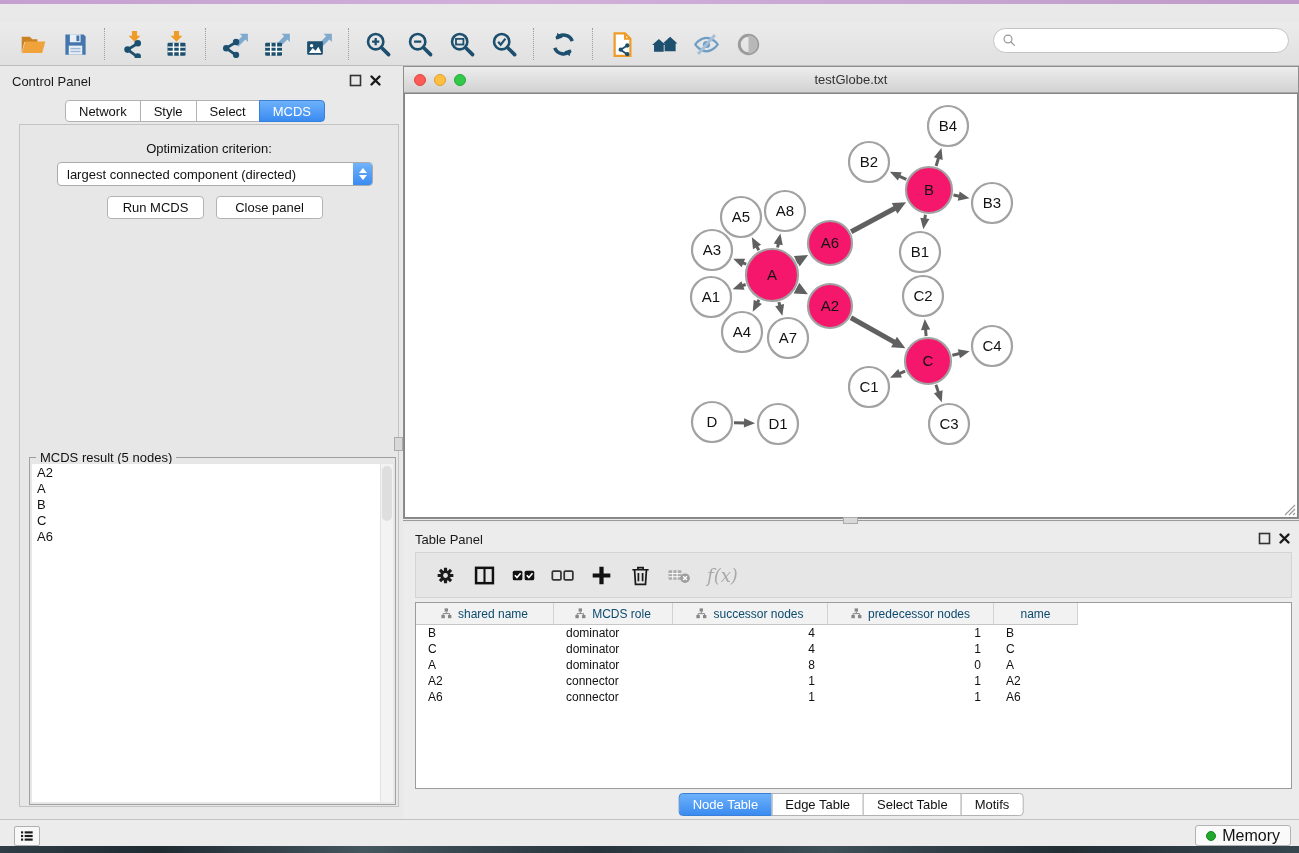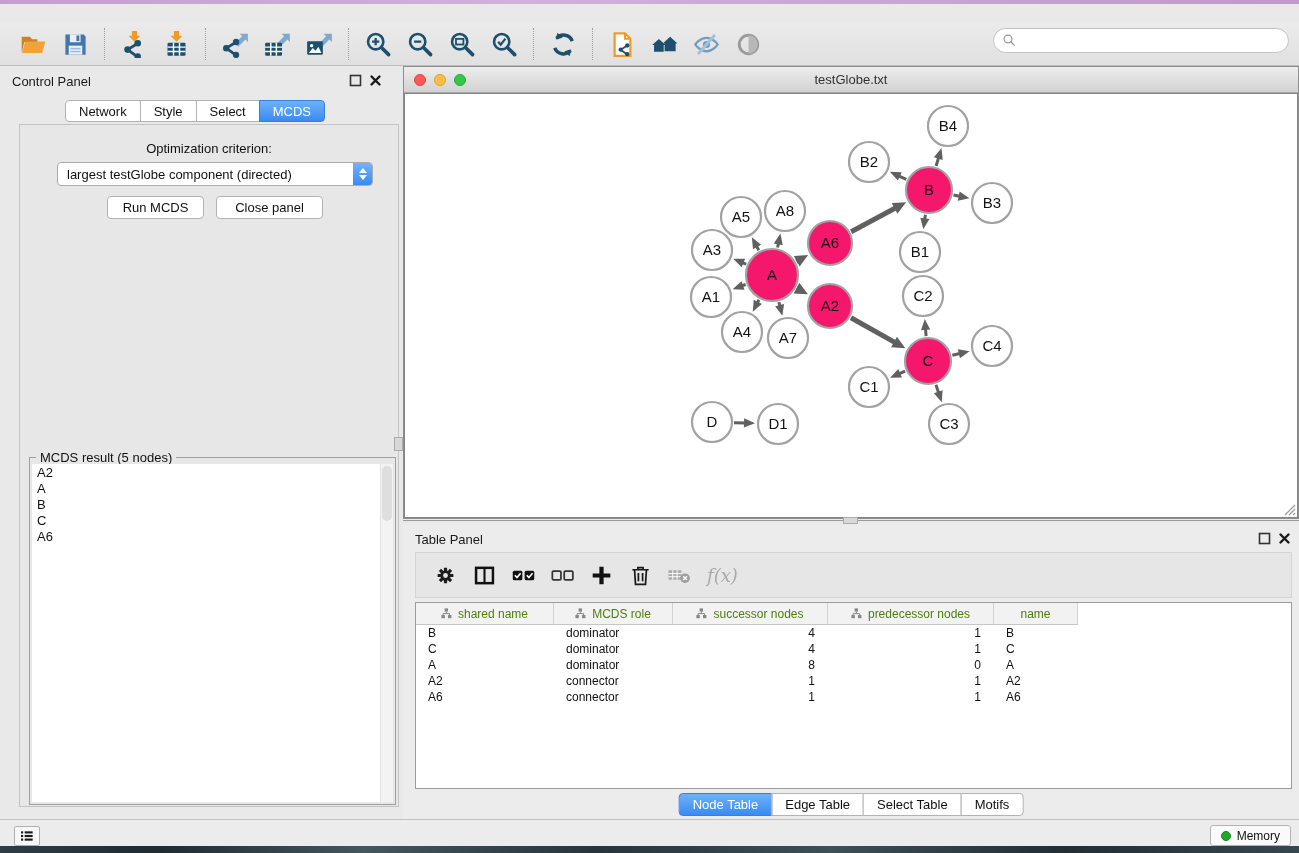--- a/index.html
+++ b/index.html
@@ -102,37 +102,37 @@
   .tp-toolbar { position:absolute; left:12px; top:28px; width:877px; height:46px;
     background:#e6e6e6; border:1px solid #d4d4d4; display:flex; align-items:center; padding-left:16px; }
   .tp-icon { width:26px; height:26px; display:inline-flex; align-items:center; justify-content:center; margin-right:13px; cursor:pointer; }
   .tp-icon svg { width:23px; height:23px; }
   .tp-fx { font-family:"DejaVu Serif", serif; font-style:italic; font-size:18px; color:#a9a9a9; margin-left:2px; cursor:default; }
 
   .node-table { position:absolute; left:12px; top:78px; width:877px; height:187px; background:#fff;
     border:1px solid #9c9c9c; overflow:hidden; }
   .nt-header { display:flex; height:22px; }
   .nt-hcell { background:#f2f2f2; border-right:1px solid #d2d2d2; border-bottom:1px solid #c6c6c6;
-    display:flex; align-items:center; justify-content:center; gap:6px; font-size:12px; color:#4d7c0f; cursor:pointer; }
+    display:flex; align-items:center; justify-content:center; gap:6px; font-size:12px; color:#0c4a6e; cursor:pointer; }
   .nt-hcell svg { width:11px; height:11px; }
   .nt-row { display:flex; height:16px; cursor:pointer; }
   .nt-cell { font-size:12px; color:#111; display:flex; align-items:center; }
   .nt-cell.l { justify-content:flex-start; padding-left:12px; }
   .nt-cell.r { justify-content:flex-end; padding-right:13px; }
 
   .tp-tabs { left:50%; transform:translateX(-50%); top:269px; }
   .tp-tabs .seg-tab { height:23px; }
 
   
   .statusbar { position:absolute; left:0; top:815px; width:100%; height:31px; background:#ececec; border-top:1px solid #c2c2c2; }
   .sb-left-btn { position:absolute; left:14px; top:6px; width:26px; height:20px; background:#f8f8f8;
     border:1px solid #b0b0b0; border-radius:2px; display:flex; align-items:center; justify-content:center; cursor:pointer; }
   .sb-left-btn svg { width:16px; height:16px; }
   .memory-btn { position:absolute; right:8px; top:5px; height:21px; padding:0 10px; background:#fafafa;
-    border:1px solid #b3b3b3; border-radius:3px; display:flex; align-items:center; gap:6px; font-size:12px; color:#111; cursor:pointer; }
+    border:1px solid #b3b3b3; border-radius:3px; display:flex; align-items:center; gap:6px; font-size:16px; color:#111; cursor:pointer; }
   .memory-dot { width:10px; height:10px; border-radius:50%; background:#1fa82d; border:1px solid #15881f; }
 </style>
 </head>
 <body>
 
 <div class="desktop-top"></div>
 <div class="desktop-bottom"></div>
 
 <div class="app-window">
 
@@ -309,21 +309,21 @@
     </div>
     <div class="seg-tabs cp-tabs" id="cp-tabs">
         <div class="seg-tab">Network</div>
         <div class="seg-tab">Style</div>
         <div class="seg-tab">Select</div>
         <div class="seg-tab active">MCDS</div>
       </div>
     <div class="cp-inner">
       <div class="crit-label">Optimization criterion:</div>
       <div class="dropdown">
-        <span class="dd-text">largest testGlobe component (directed)</span>
+        <span class="dd-text">largest connected component (directed)</span>
         <span class="dd-stepper">
             <span class="dd-up"></span>
             <span class="dd-down"></span>
           </span>
       </div>
       <button class="cp-btn btn-run">Run MCDS</button>
       <button class="cp-btn btn-close">Close panel</button>
       <div class="mcds-fieldset">
         <div class="mcds-legend">MCDS result (5 nodes)</div>
         <div class="mcds-list" id="mcds-list">

